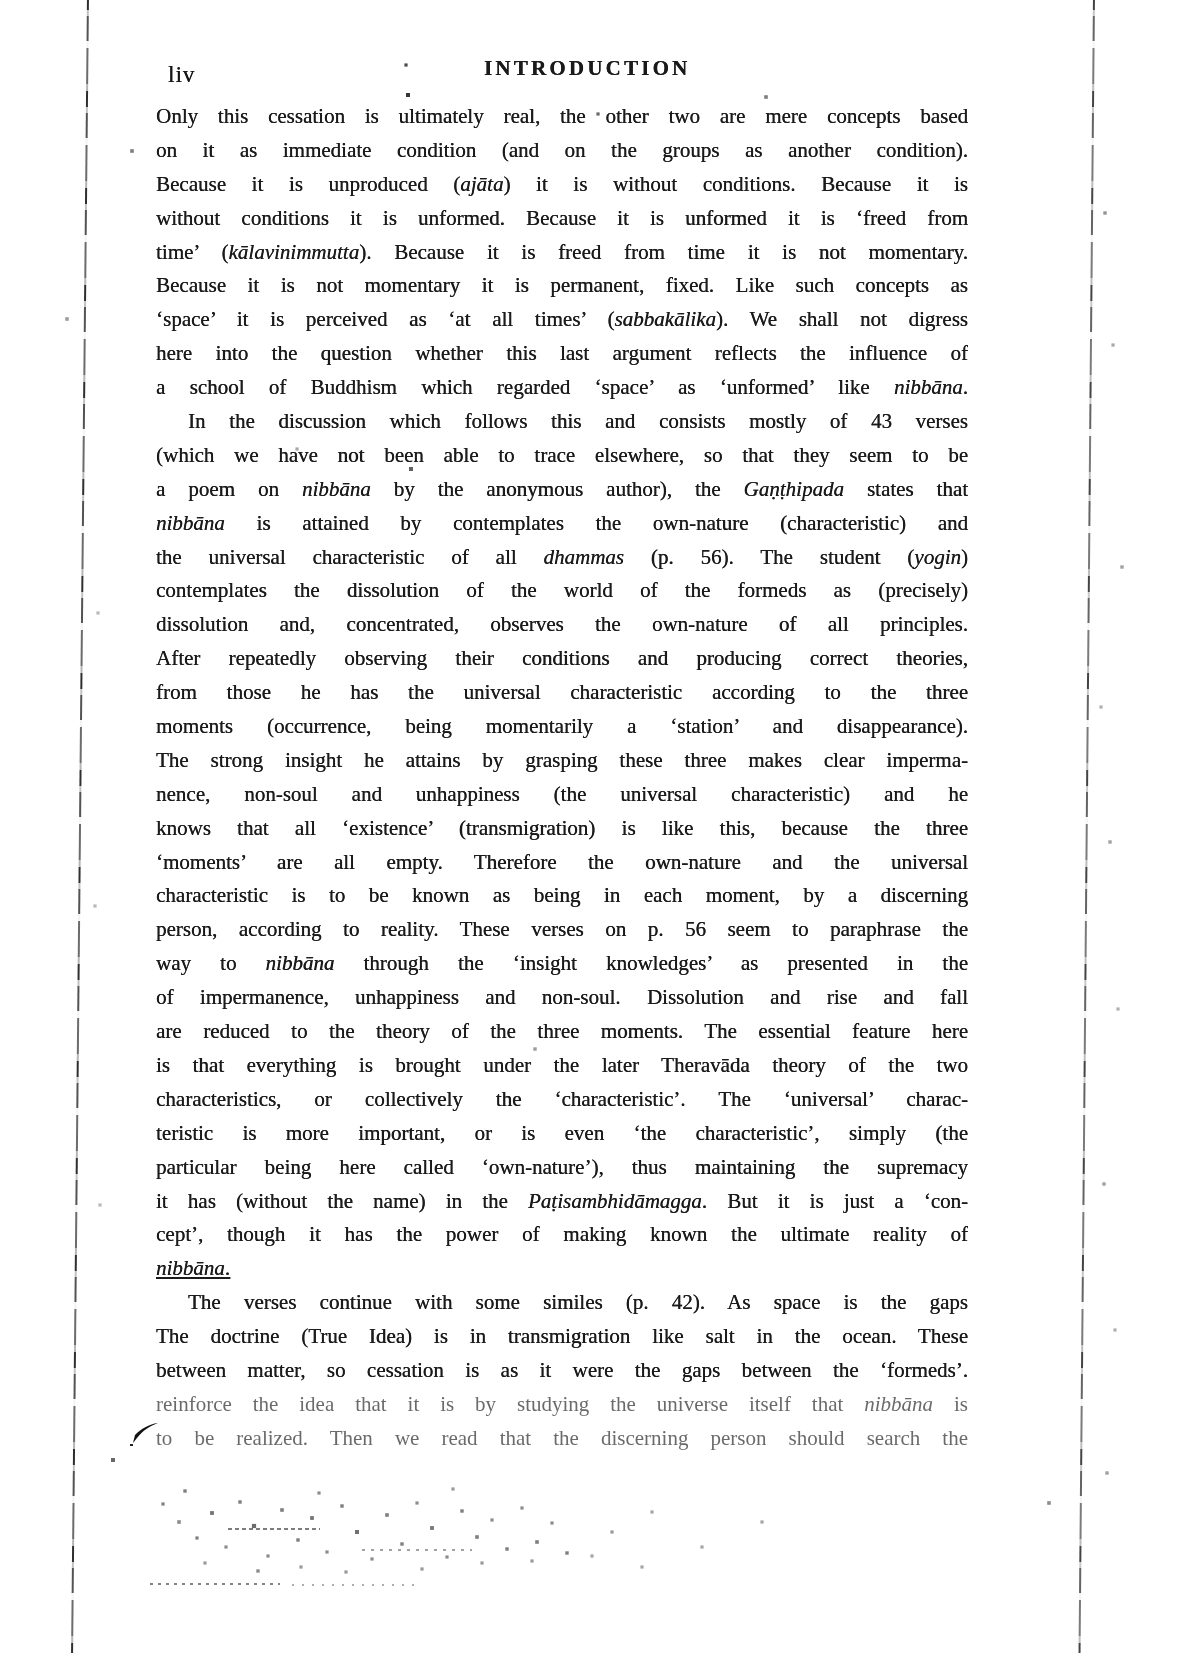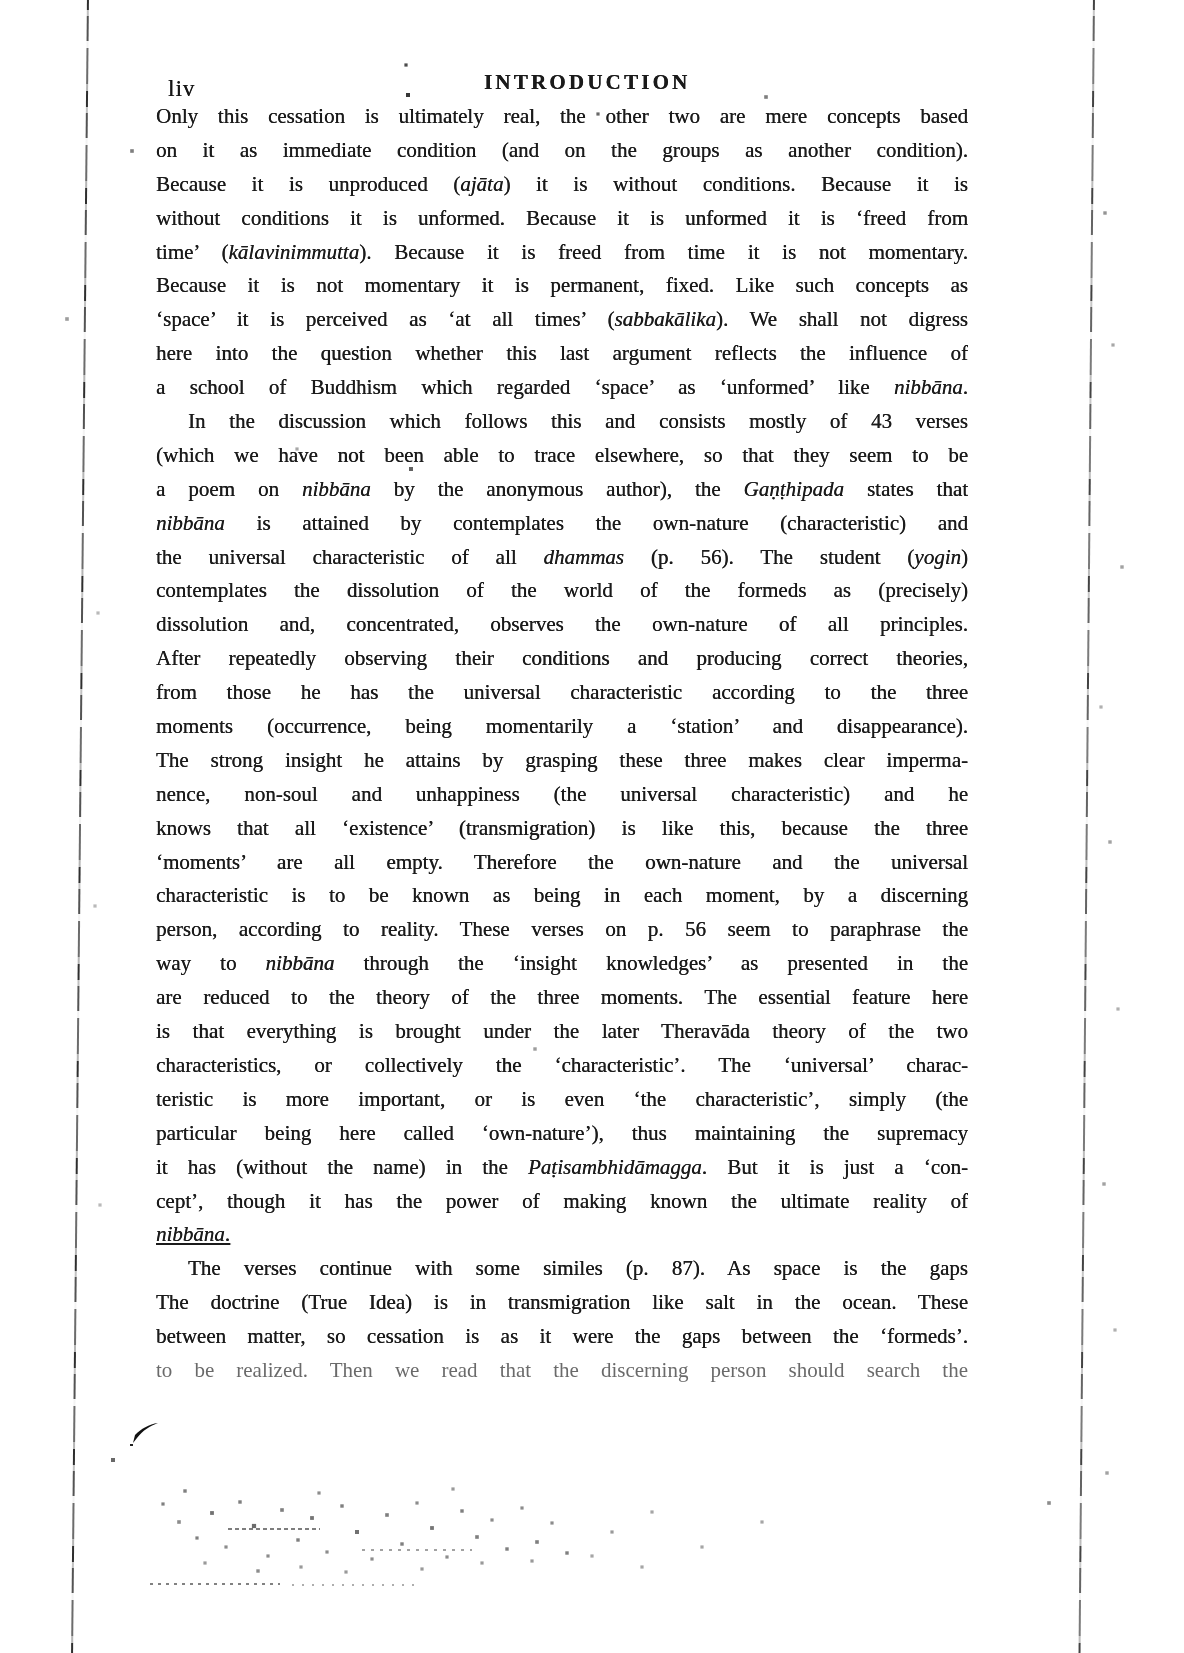--- a/index.html
+++ b/index.html
@@ -7,21 +7,21 @@
     position: relative;
     width: 1184px;
     height: 1653px;
     background: #ffffff;
     overflow: hidden;
     font-family: "Liberation Serif", "DejaVu Serif", serif;
     color: #1b1b1b;
   }
 
   
-  .pagehead { position: absolute; top: 70px; left: 0; width: 1184px; height: 36px; }
+  .pagehead { position: absolute; top: 56px; left: 0; width: 1184px; height: 36px; }
   .folio {
     position: absolute; left: 168px; top: 6px;
     font-size: 23px; letter-spacing: 1px; color: #161616;
     text-shadow: 0.3px 0 0 currentColor;
   }
   .running-head {
     position: absolute; left: 484px; top: 0;
     font-size: 21px; font-weight: 700; letter-spacing: 3.2px;
     color: #1a1a1a; text-shadow: 0.2px 0 0 currentColor;
   }
@@ -151,31 +151,33 @@
       <div class="line"><span>After repeatedly observing their conditions and producing correct theories,</span></div>
       <div class="line"><span>from those he has the universal characteristic according to the three</span></div>
       <div class="line"><span>moments (occurrence, being momentarily a ‘station’ and disappearance).</span></div>
       <div class="line"><span>The strong insight he attains by grasping these three makes clear imperma-</span></div>
       <div class="line"><span>nence, non-soul and unhappiness (the universal characteristic) and he</span></div>
       <div class="line"><span>knows that all ‘existence’ (transmigration) is like this, because the three</span></div>
       <div class="line"><span>‘moments’ are all empty. Therefore the own-nature and the universal</span></div>
       <div class="line"><span>characteristic is to be known as being in each moment, by a discerning</span></div>
       <div class="line"><span>person, according to reality. These verses on p. 56 seem to paraphrase the</span></div>
       <div class="line"><span>way to </span><i>nibbāna</i><span> through the ‘insight knowledges’ as presented in the</span></div>
+      <div class="line"><span>of impermanence, unhappiness and non-soul. Dissolution and rise and fall</span></div>
       <div class="line"><span>are reduced to the theory of the three moments. The essential feature here</span></div>
       <div class="line"><span>is that everything is brought under the later Theravāda theory of the two</span></div>
       <div class="line"><span>characteristics, or collectively the ‘characteristic’. The ‘universal’ charac-</span></div>
       <div class="line"><span>teristic is more important, or is even ‘the characteristic’, simply (the</span></div>
       <div class="line"><span>particular being here called ‘own-nature’), thus maintaining the supremacy</span></div>
       <div class="line"><span>it has (without the name) in the </span><i>Paṭisambhidāmagga</i><span>. But it is just a ‘con-</span></div>
       <div class="line"><span>cept’, though it has the power of making known the ultimate reality of</span></div>
       <div class="line nojust"><i>nibbāna</i><span>.</span></div>
-      <div class="line indent"><span>The verses continue with some similes (p. 87). As space is the gaps</span></div>
+      <div class="line indent"><span>The verses continue with some similes (p. 42). As space is the gaps</span></div>
       <div class="line"><span>The doctrine (True Idea) is in transmigration like salt in the ocean. These</span></div>
       <div class="line"><span>between matter, so cessation is as it were the gaps between the ‘formeds’.</span></div>
+      <div class="line faded"><span>reinforce the idea that it is by studying the universe itself that </span><i>nibbāna</i><span> is</span></div>
       <div class="line faded"><span>to be realized. Then we read that the discerning person should search the</span></div>
     </main>
 
   <svg class="pen-mark" width="34" height="30" viewBox="0 0 34 30">
     <path d="M30 4 C 22 7, 15 11, 9 19 L 5 24 L 7 16 C 13 10, 21 5, 30 4 Z" fill="#111"></path>
     <rect x="2" y="25" width="3" height="2" fill="#222"></rect>
   </svg>
 
   <div class="specks"></div>
   <div class="noise-cloud"></div>

